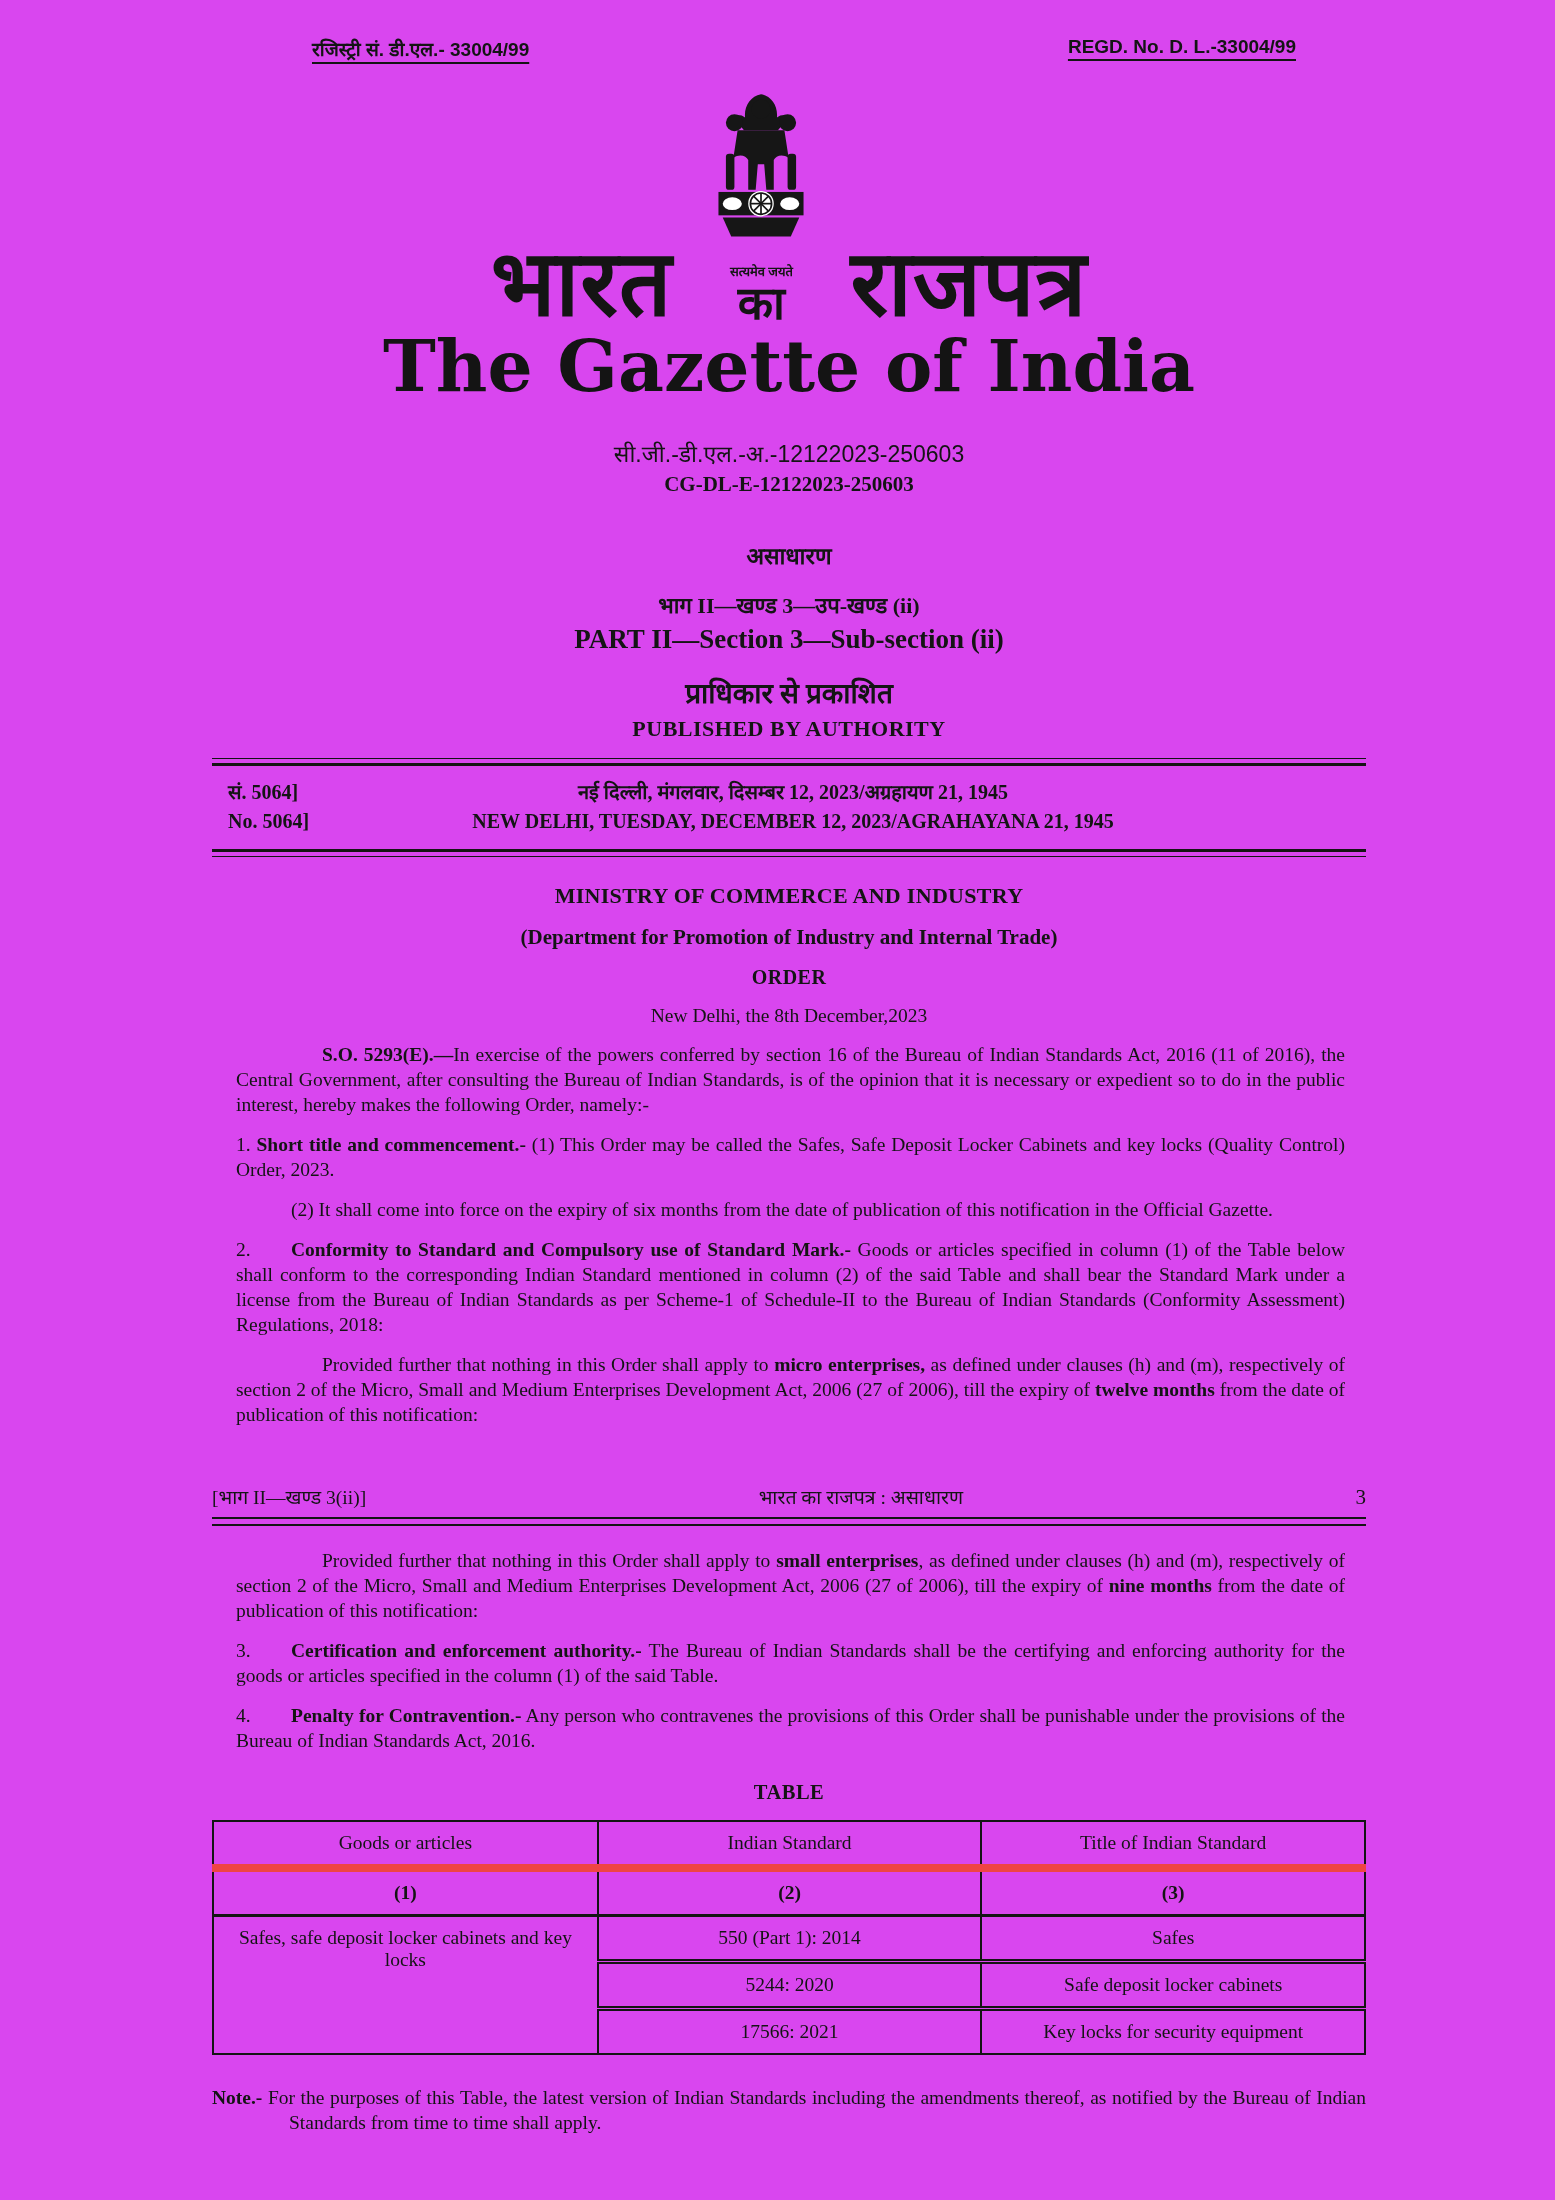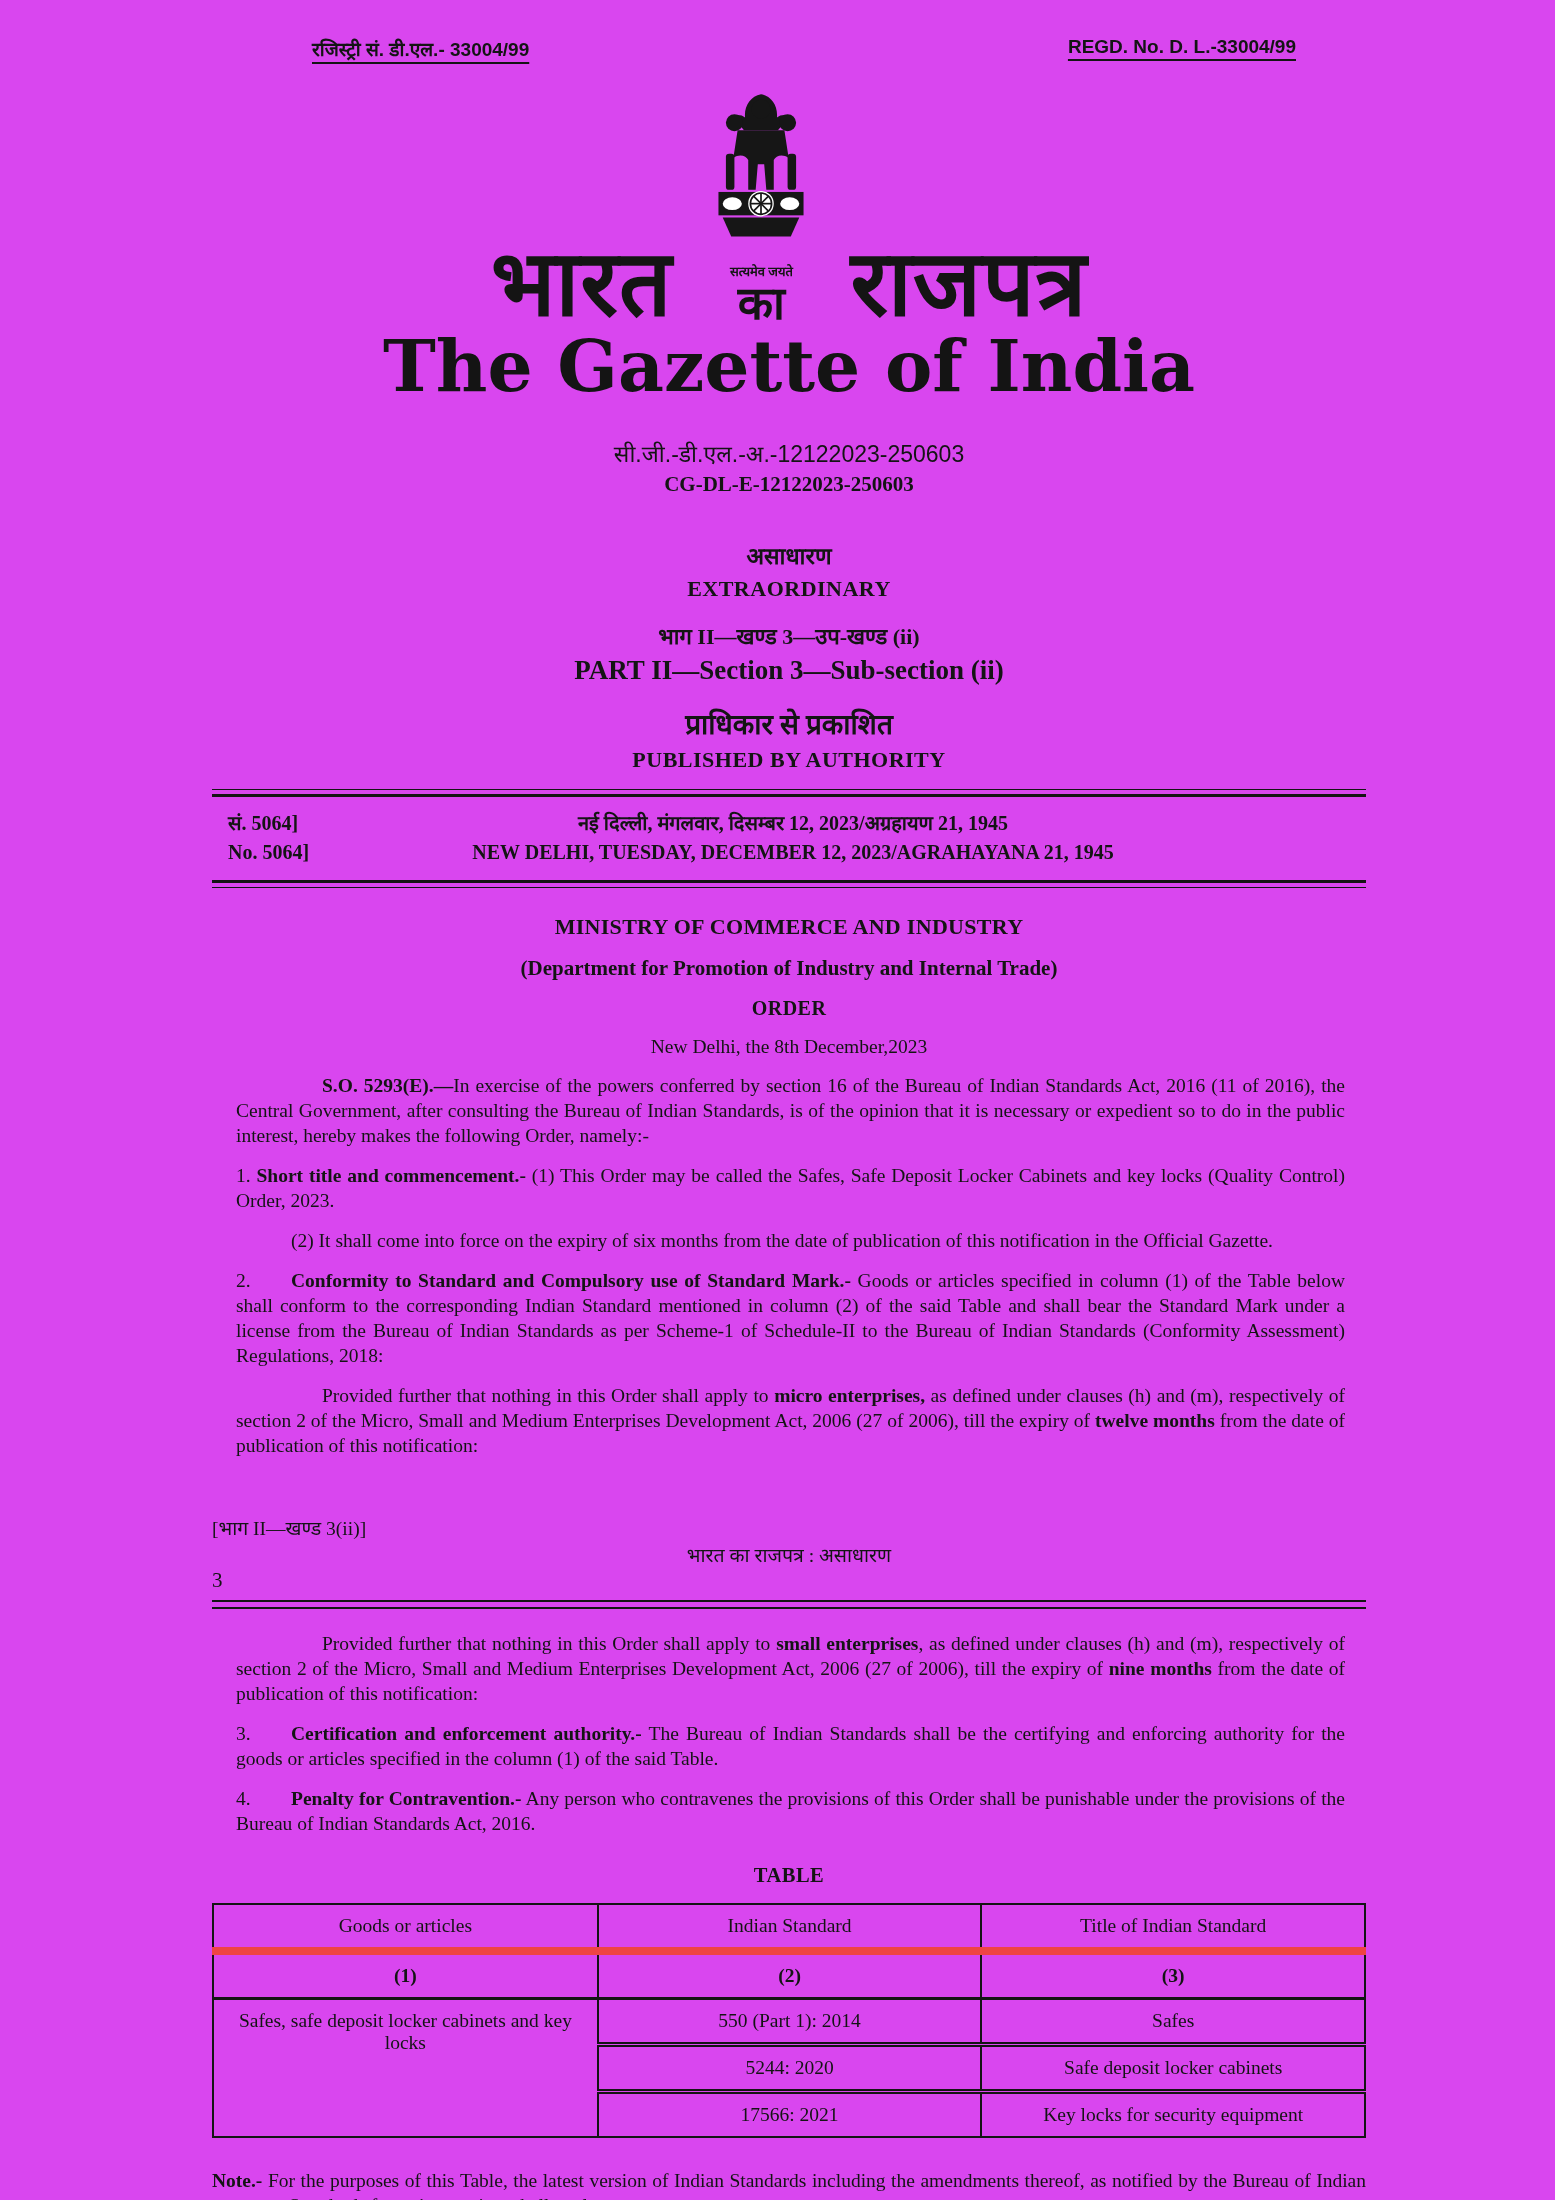--- a/index.html
+++ b/index.html
@@ -48,21 +48,21 @@
   .place-date{margin-top:16px;text-align:center;font-size:19.5px;font-weight:normal;}
   
   .body-text{margin:0 21px 0 24px;font-size:19.5px;line-height:25px;}
   .body-text p{margin:15px 0 0 0;text-align:justify;}
   p.first-indent{text-indent:86px;}
   p.block-indent{margin-left:55px;text-indent:0;}
   .sec-num{display:inline-block;width:55px;font-weight:normal;}
   b,.b{font-weight:bold;}
   
   .page2-header{margin-top:56px;}
-  .p2-row{display:flex;justify-content:space-between;font-size:19.5px;flex-direction:column;}
+  .p2-row{display:flex;justify-content:space-between;align-items:flex-end;font-size:19.5px;}
   .p2-center{flex:1;text-align:center;}
   .p2-num{font-size:21px;}
   .rule-dbl{margin-top:7px;height:5px;border-top:2px solid #141414;border-bottom:2px solid #141414;}
   
   .table-caption{margin-top:28px;text-align:center;font-weight:bold;font-size:20.5px;letter-spacing:.5px;}
   table.std{margin-top:16px;width:100%;border-collapse:collapse;font-size:19.5px;}
   table.std td,table.std th{border:2px solid #141414;text-align:center;padding:10px 8px;font-weight:normal;}
   table.std tr.head-row th{border-bottom:8px solid #ef4444;}
   table.std tr.num-row td{font-weight:bold;border-bottom:3px solid #141414;}
   table.std td.goods-cell{vertical-align:top;padding-top:10px;}
@@ -115,21 +115,20 @@
     </div>
     <div class="gazette-title">The Gazette of India</div>
   </div>
 
   <div class="codes">
     <div class="code-hi">सी.जी.-डी.एल.-अ.-12122023-250603</div>
     <div class="code-en">CG-DL-E-12122023-250603</div>
   </div>
 
   <div class="center-line extra-hi">असाधारण</div>
-  <div class="center-line extra-en">EXTRAORDINARY</div>
   <div class="center-line part-hi">भाग II—खण्ड 3—उप-खण्ड (ii)</div>
   <div class="center-line part-en">PART II—Section 3—Sub-section (ii)</div>
   <div class="center-line auth-hi">प्राधिकार से प्रकाशित</div>
   <div class="center-line auth-en">PUBLISHED BY AUTHORITY</div>
 
   <div class="rule-tt"></div>
   <div class="issue-rows">
     <div class="issue-row">
       <span class="issue-no">सं.  5064]</span>
       <div class="issue-date">नई दिल्ली, मंगलवार, दिसम्बर 12, 2023/अग्रहायण 21, 1945</div>

